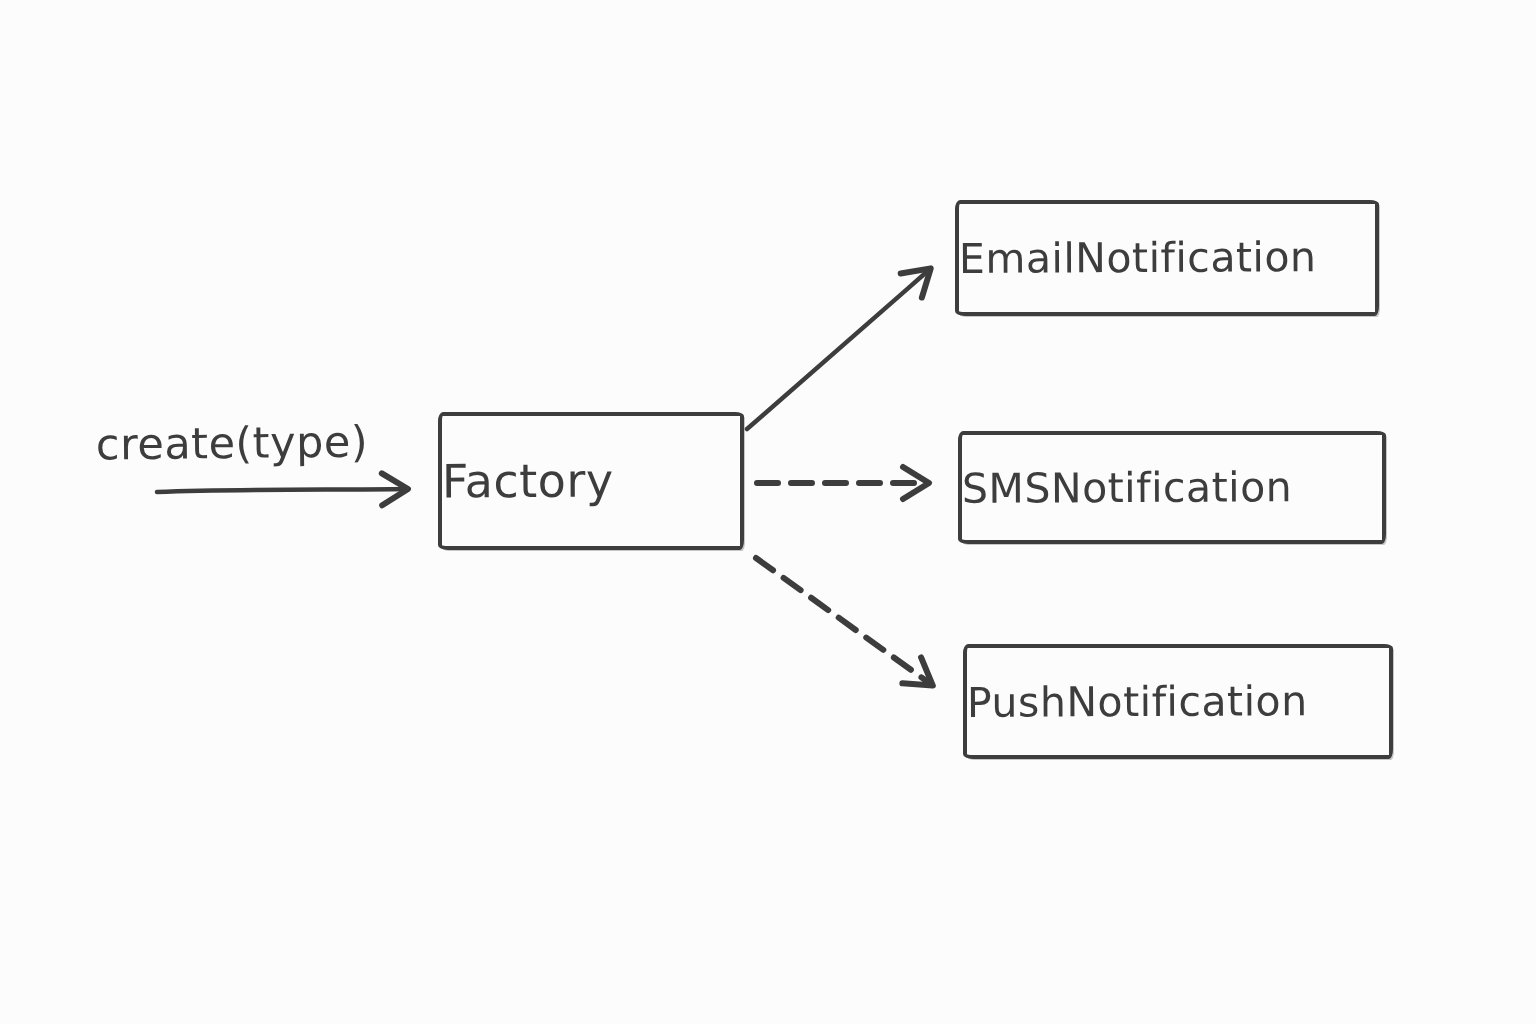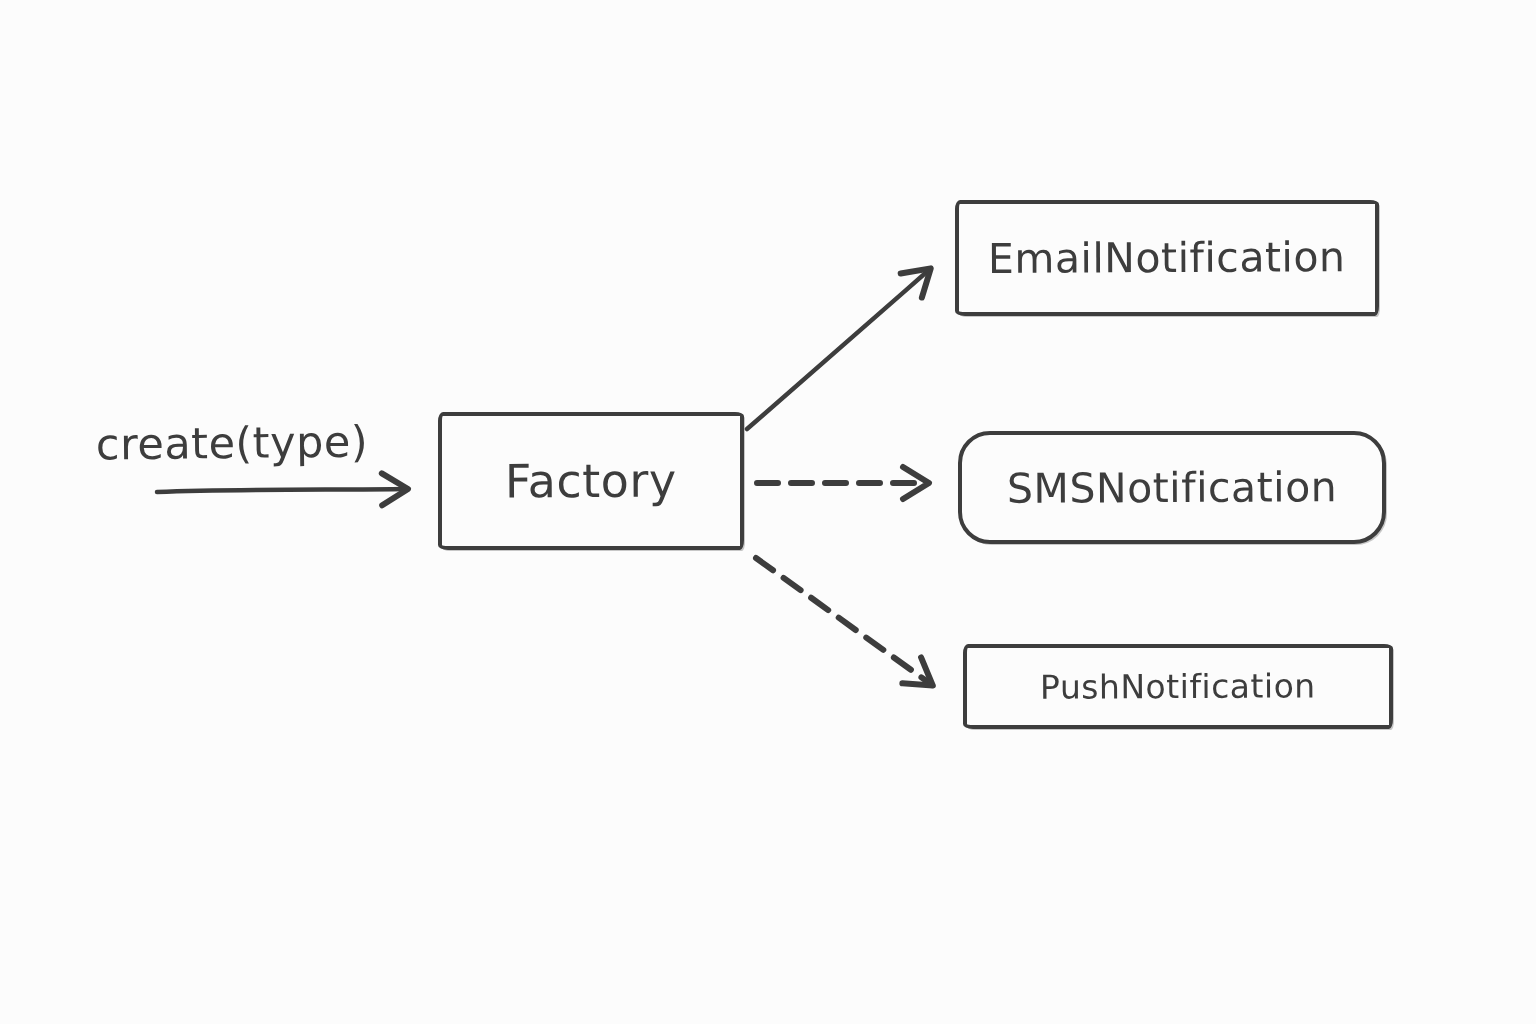--- a/index.html
+++ b/index.html
@@ -32,21 +32,20 @@
     fill: none;
     stroke-linecap: round;
     stroke-linejoin: round;
   }
   .edge.solid { stroke-width: 4.5; }
   .edge.dashed { stroke-width: 6; stroke-dasharray: 21 13; }
   .node {
     position: absolute;
     display: flex;
     align-items: center;
-    justify-content: center;
     background: var(--bg);
     border: 4px solid var(--ink);
     
     border-radius: 5px 9px 4px 10px / 9px 4px 10px 5px;
     box-shadow: 2px 2px 0 -1px rgba(61,61,61,0.28);
     letter-spacing: 0.5px;
   }
   .node span {
     transform: rotate(-0.3deg);
     white-space: nowrap;
@@ -58,26 +57,25 @@
   }
   .node-email {
     left: 955px; top: 200px;
     width: 424px; height: 116px;
     font-size: 41px;
   }
   .node-sms {
     left: 958px; top: 431px;
     width: 428px; height: 113px;
     font-size: 41px;
-    border-radius: 32px;
   }
   .node-push {
     left: 963px; top: 644px;
-    width: 430px; height: 85px;
-    font-size: 33px;
+    width: 430px; height: 115px;
+    font-size: 41px;
   }
   .create-label {
     position: absolute;
     left: 82px; top: 418px;
     width: 300px;
     text-align: center;
     font-size: 43px;
     letter-spacing: 0.5px;
     transform: rotate(-0.6deg);
   }

